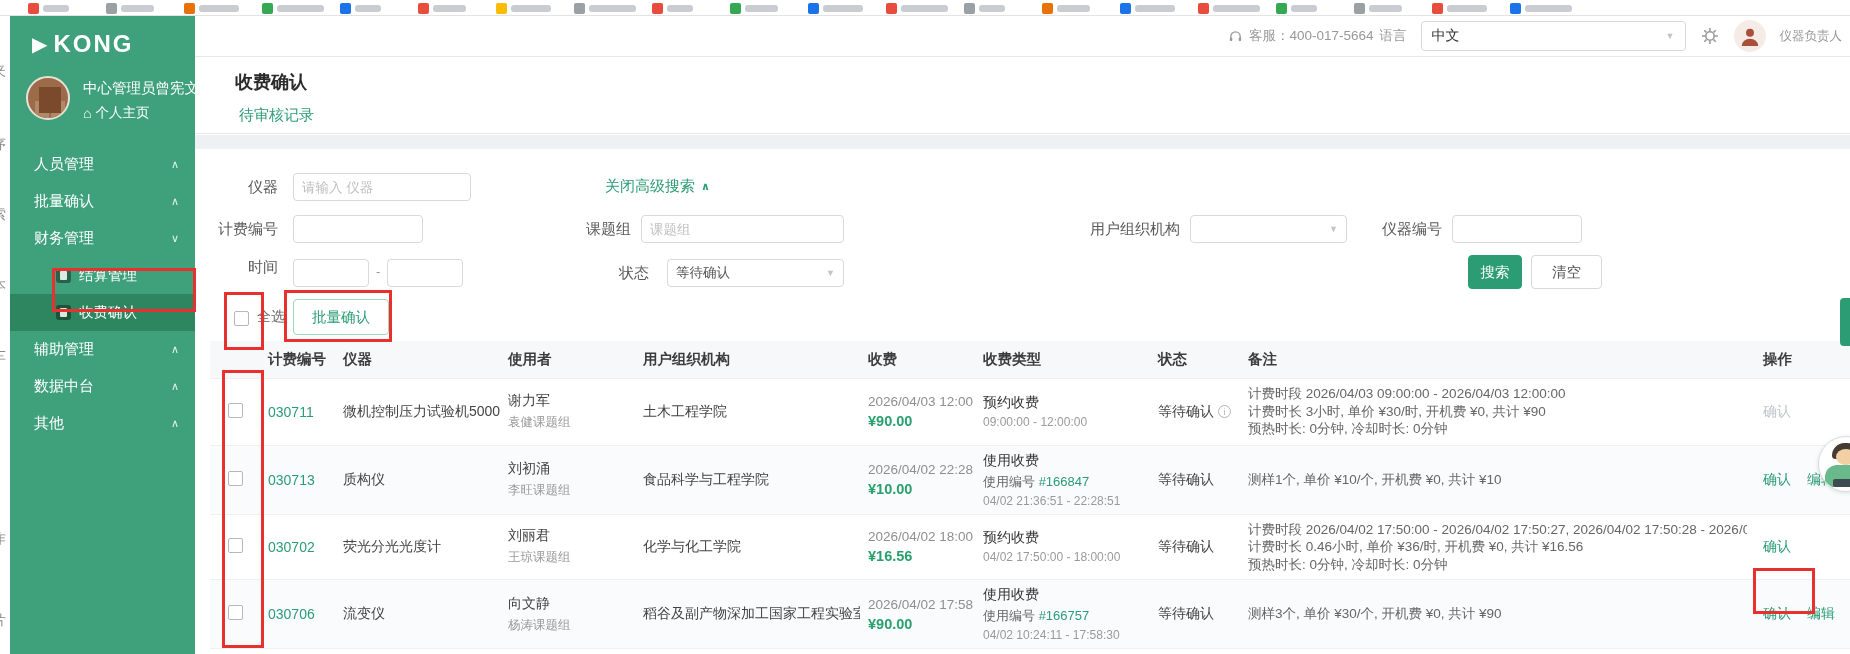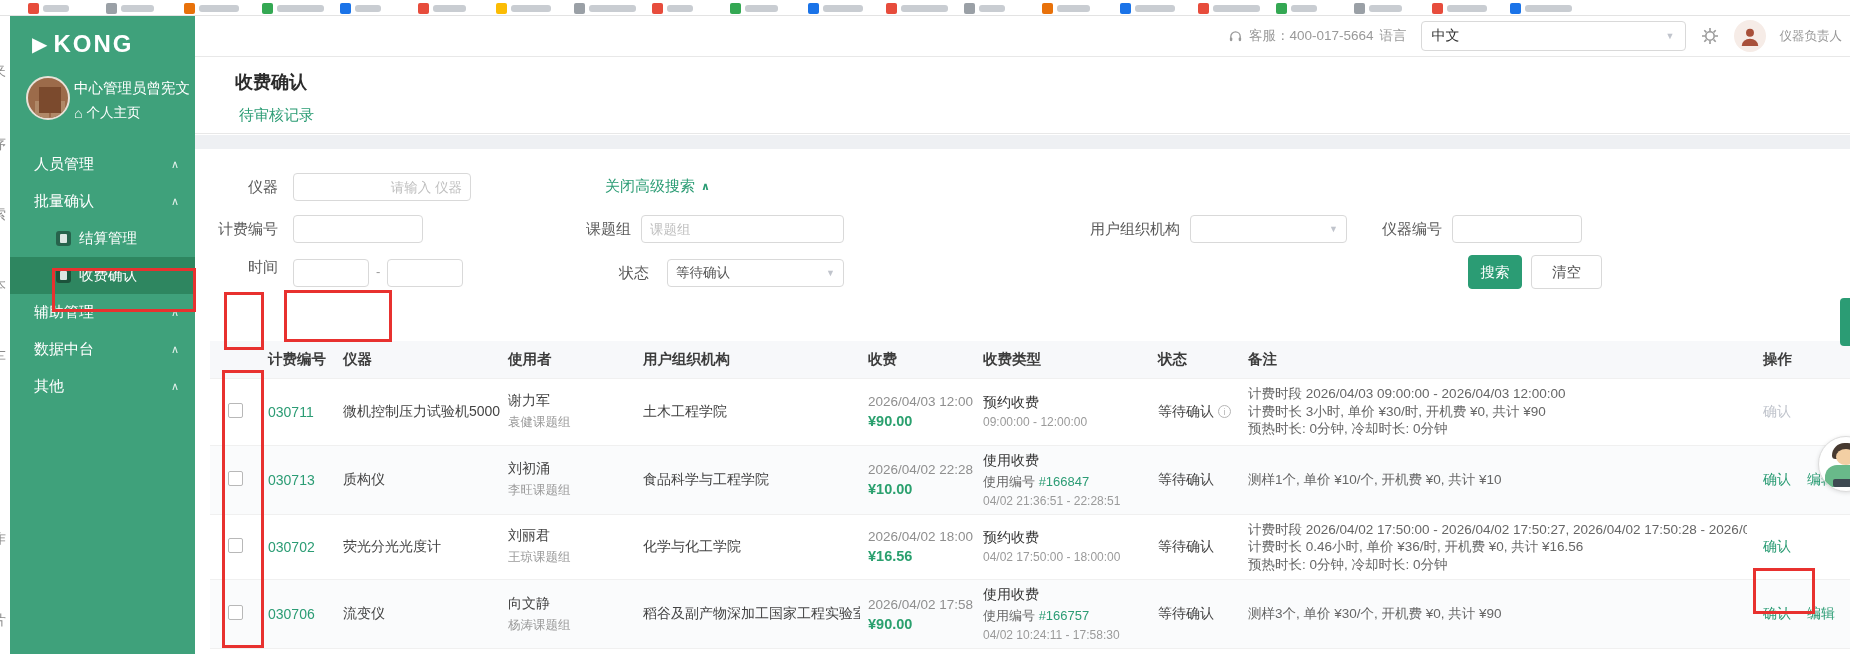--- a/index.html
+++ b/index.html
@@ -19,21 +19,21 @@
 
   
   .edge-strip{position:absolute;left:0;top:16px;width:10px;height:638px;background:#fff;overflow:hidden;}
   .edge-char{position:absolute;left:-8px;font-size:14px;color:#8a8a8a;}
 
   
   .sidebar{position:absolute;left:10px;top:16px;width:185px;height:638px;background:var(--sidebar);color:#fff;}
   .logo{display:flex;align-items:center;gap:6px;padding:14px 0 10px 22px;}
   .logo-mark{font-size:20px;line-height:20px;color:#fff;}
   .logo-text{font-size:24px;font-weight:bold;letter-spacing:2px;color:#fff;}
-  .profile{display:flex;align-items:flex-start;gap:4px;padding:8px 10px 14px 16px;}
+  .profile{display:flex;align-items:flex-start;gap:13px;padding:8px 10px 14px 16px;}
   .avatar{width:44px;height:44px;border-radius:50%;background:#9c6b4a;border:2px solid #e9e2d8;position:relative;overflow:hidden;flex:0 0 auto;}
   .avatar:after{content:"";position:absolute;left:11px;top:9px;width:22px;height:26px;background:#7b4a2d;
     box-shadow:-8px 10px 0 -4px #b08968, 8px 10px 0 -4px #b08968;}
   .profile-text{padding-top:3px;}
   .profile-name{font-size:14.5px;white-space:nowrap;}
   .profile-home{font-size:13.5px;margin-top:6px;display:flex;align-items:center;gap:4px;}
   .home-glyph{font-size:14px;}
   .menu{margin-top:10px;}
   .menu-item{position:relative;height:37px;display:flex;align-items:center;padding:0 16px 0 24px;font-size:15px;cursor:pointer;}
   .menu-item .chev{margin-left:auto;font-size:11px;color:rgba(255,255,255,.85);}
@@ -225,20 +225,24 @@
     </div>
     <div class="menu">
       <div class="menu-item">
         <span>人员管理</span>
         <span class="chev">∧</span>
       </div>
       <div class="menu-item">
         <span>批量确认</span>
         <span class="chev">∧</span>
       </div>
+      <div class="menu-item">
+        <span>财务管理</span>
+        <span class="chev">∨</span>
+      </div>
       <div class="submenu-item">
         <span class="mini-icon"></span>
         <span>结算管理</span>
       </div>
       <div class="submenu-item active">
         <span class="mini-icon"></span>
         <span>收费确认</span>
       </div>
       <div class="menu-item">
         <span>辅助管理</span>
@@ -289,21 +293,21 @@
   <div class="main">
     <div class="page-title">收费确认</div>
     <div class="tabbar">
       <span class="tab">待审核记录</span>
     </div>
     <div class="gray-band"></div>
 
     <div class="filters">
 
       <span class="f-label" style="left:0;top:24px;width:83px;">仪器</span>
-      <input class="f-input" style="left: 98px; top: 24px; width: 178px; text-align: right;" placeholder="请输入 仪器">
+      <input class="f-input" style="left: 98px; top: 24px; width: 178px;" placeholder="请输入 仪器">
       <span class="adv-link">
         <span>关闭高级搜索</span>
         <span class="adv-caret">∧</span>
       </span>
 
       <span class="f-label" style="left:0;top:66px;width:83px;">计费编号</span>
       <input class="f-input" style="left: 98px; top: 66px; width: 130px;">
       <span class="f-label" style="left:350px;top:66px;width:86px;">课题组</span>
       <input class="f-input" style="left: 446px; top: 66px; width: 203px;" placeholder="课题组">
       <span class="f-label" style="left:855px;top:66px;width:130px;">用户组织机构</span>
@@ -319,20 +323,25 @@
       <input class="f-input" style="left: 192px; top: 110px; width: 76px;">
       <span class="f-label" style="left:368px;top:110px;width:86px;">状态</span>
       <div class="f-select" style="left:472px;top:110px;width:177px;">
         <span>等待确认</span>
         <span class="caret">▼</span>
       </div>
       <button class="btn btn-primary" style="left:1273px;top:106px;width:54px;">搜索</button>
       <button class="btn btn-plain" style="left:1336px;top:106px;width:71px;">清空</button>
     </div>
 
+    <div class="selectall-row">
+      <input type="checkbox" class="checkbox selectall-cb" style="">
+      <span class="selectall-label">全选</span>
+      <button class="btn btn-outline-green" style="left:98px;top:2px;width:96px;height:36px;">批量确认</button>
+    </div>
 
     <table class="grid">
       <colgroup>
         <col style="width:50px">
           <col style="width:75px">
           <col style="width:165px">
           <col style="width:135px">
         <col style="width:225px">
           <col style="width:115px">
           <col style="width:175px">

